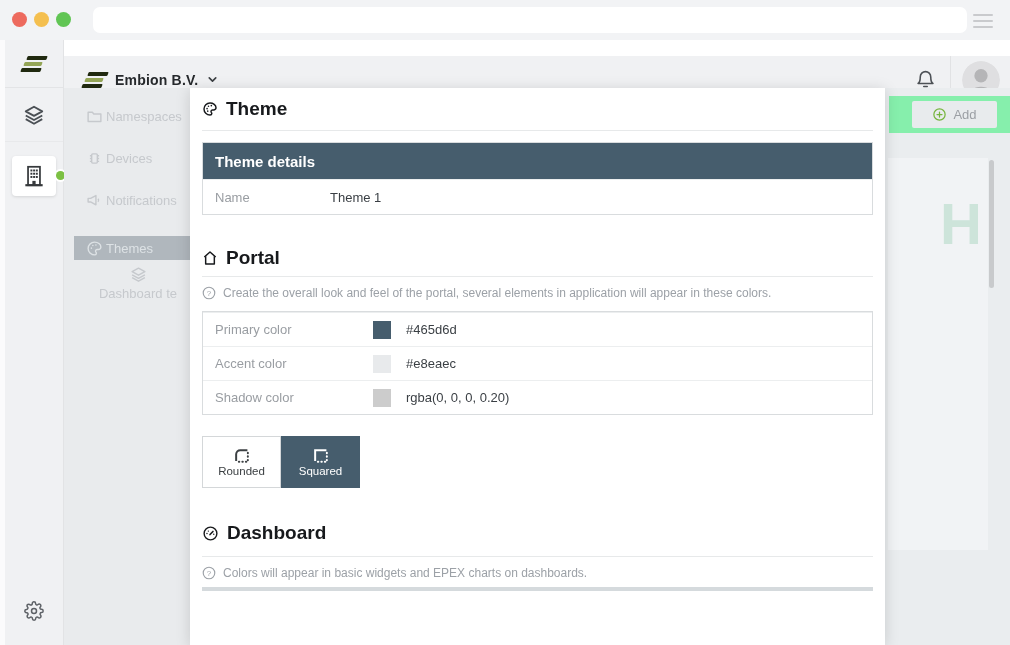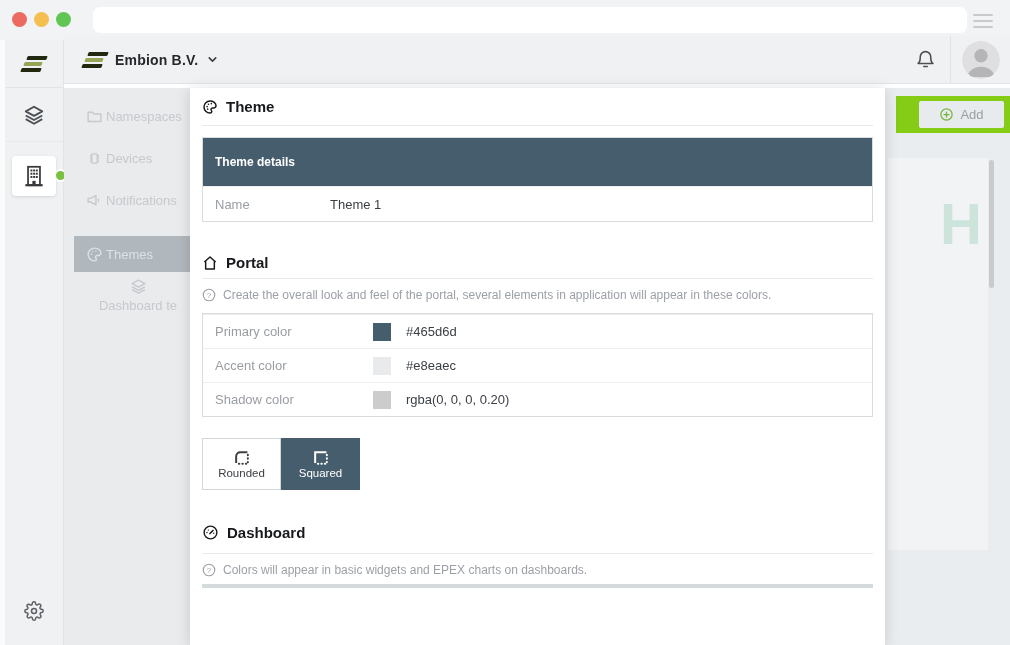--- a/index.html
+++ b/index.html
@@ -12,21 +12,21 @@
   .light { width:15px; height:15px; border-radius:50%; display:inline-block; }
   .light.red    { background:#ed6a5e; }
   .light.yellow { background:#f4bf4f; }
   .light.green  { background:#61c554; }
   .urlbar { position:absolute; left:93px; top:7px; width:874px; height:26px; background:#ffffff; border-radius:7px; }
   .hamburger { position:absolute; right:17px; top:14px; width:20px; cursor:pointer; }
   .hamburger i { display:block; height:2px; background:#c9cacd; margin-bottom:4px; border-radius:1px; }
 
   
   .leftstrip { position:absolute; left:0; top:40px; width:5px; bottom:0; background:#fbfbfc; }
-  .header { position:absolute; left:64px; top:36px; right:0; height:48px; background:#f0f1f3;
+  .header { position:absolute; left:64px; top:56px; right:0; height:48px; background:#f0f1f3;
             border-bottom:1px solid #e3e4e6; display:flex; align-items:center; }
   .org { display:flex; align-items:center; margin-left:21px; gap:10px; }
   .org-name { font-size:14px; font-weight:bold; color:#26292c; letter-spacing:.2px; }
   .chev { color:#3c4043; margin-left:-2px; display:flex; }
   .spacer { flex:1; }
   .bell-btn { width:50px; display:flex; justify-content:center; color:#4d5156; cursor:pointer; }
   .avatar-cell { width:60px; height:100%; border-left:1px solid #e1e2e4; display:flex; align-items:center; justify-content:center; }
   .avatar { width:38px; height:38px; border-radius:50%; overflow:hidden; }
 
   
@@ -45,50 +45,50 @@
                box-shadow:0 1px 3px rgba(0,0,0,.12); display:flex; align-items:center; justify-content:center; color:#36393c; }
   .green-dot { position:absolute; left:51px; top:131px; width:9px; height:9px; border-radius:50%;
                background:#7cc043; box-shadow:0 0 0 2px #ffffff; }
   .rail-gear { position:absolute; bottom:24px; left:0; width:100%; display:flex; justify-content:center; color:#5d6166; cursor:pointer; }
 
   
   .sidebar { position:absolute; left:64px; top:88px; width:126px; bottom:0; background:#e9ebed; overflow:hidden; }
   .sb-item { height:42px; display:flex; align-items:center; padding-left:22px; gap:3px; color:#c6c9cd; cursor:pointer; }
   .sb-item .sb-label { font-size:13px; white-space:nowrap; overflow:hidden; }
   .sb-item.gap { margin-top:11px; }
-  .sb-item.active { margin-top:15px; margin-left:10px; height:36px; padding-left:12px; background:#b0b7bd; color:#dde2e5; }
+  .sb-item.active { margin-top:15px; margin-left:10px; height:24px; padding-left:12px; background:#b0b7bd; color:#dde2e5; }
   .sb-item.after-active { margin-top:6px;flex-direction:column; }
   .sb-icon { display:flex; }
 
   
   .bg-right { position:absolute; left:885px; top:88px; right:0; bottom:0; background:#eaedef; }
-  .bg-toolbar { position:absolute; left:11px; right:0; top:8px; height:37px; background:#84cc16; }
+  .bg-toolbar { position:absolute; left:4px; right:0; top:8px; height:37px; background:#86efac; }
   .add-btn { position:absolute; left:23px; top:5px; width:85px; height:27px; background:#e8ebed; border:none;
              border-radius:2px; display:flex; align-items:center; justify-content:center; gap:6px;
              font-size:13px; color:#9b9fa4; font-family:inherit; cursor:pointer; }
   .add-btn .plus { color:#76b53d; display:flex; }
   .bg-card { position:absolute; left:3px; top:70px; width:100px; height:392px; background:#f1f3f5; }
   .bg-letter { position:absolute; left:52px; top:32px; font-size:58px; font-weight:bold; color:#cde4da; }
   .bg-scroll { position:absolute; left:104px; top:72px; width:5px; height:128px; background:#c8cacc; border-radius:3px; }
 
   
   .modal { position:absolute; left:190px; top:88px; width:695px; bottom:0; background:#ffffff;
            box-shadow:0 2px 14px rgba(0,0,0,.15); padding:0 12px; overflow:hidden; }
   .section-head { display:flex; align-items:center; gap:8px; color:#17191c; }
-  .section-head .title { font-size:15px; font-weight:bold; }
+  .section-head .title { font-size:19px; font-weight:bold; }
   .sh-theme { margin-top:10px; }
   .sh-portal { margin-top:32px; }
   .sh-dash { margin-top:34px; }
   .divider { border-top:1px solid #e7e9ea; }
   .d1 { margin-top:10px; } .d2 { margin-top:7px; } .d3 { margin-top:12px; }
   .help { display:flex; align-items:center; gap:7px; margin-top:9px; color:#9ca1a7; font-size:12px; }
   .tbl { border:1px solid #d9dcde; margin-top:11px; }
   .t1 { margin-top:11px; }
   .t2 { margin-top:11px; }
-  .tbl-head { height:48px; background:#465d6d; color:#ffffff; font-weight:bold; font-size:12px;
+  .tbl-head { height:36px; background:#465d6d; color:#ffffff; font-weight:bold; font-size:15px;
               display:flex; align-items:center; padding-left:12px; }
   .trow { height:35px; display:flex; align-items:center; padding-left:12px; border-top:1px solid #eceeef; background:#fff; }
   .t2 .trow { height:34px; }
   .tlabel { color:#999da2; font-size:13px; }
   .t1 .tlabel { width:115px; }
   .t2 .tlabel { width:158px; }
   .tvalue { color:#3a3f44; font-size:13px; }
   .swatch { width:18px; height:18px; margin-right:15px; display:inline-block; }
 
   .shape-row { display:flex; margin-top:21px; }

